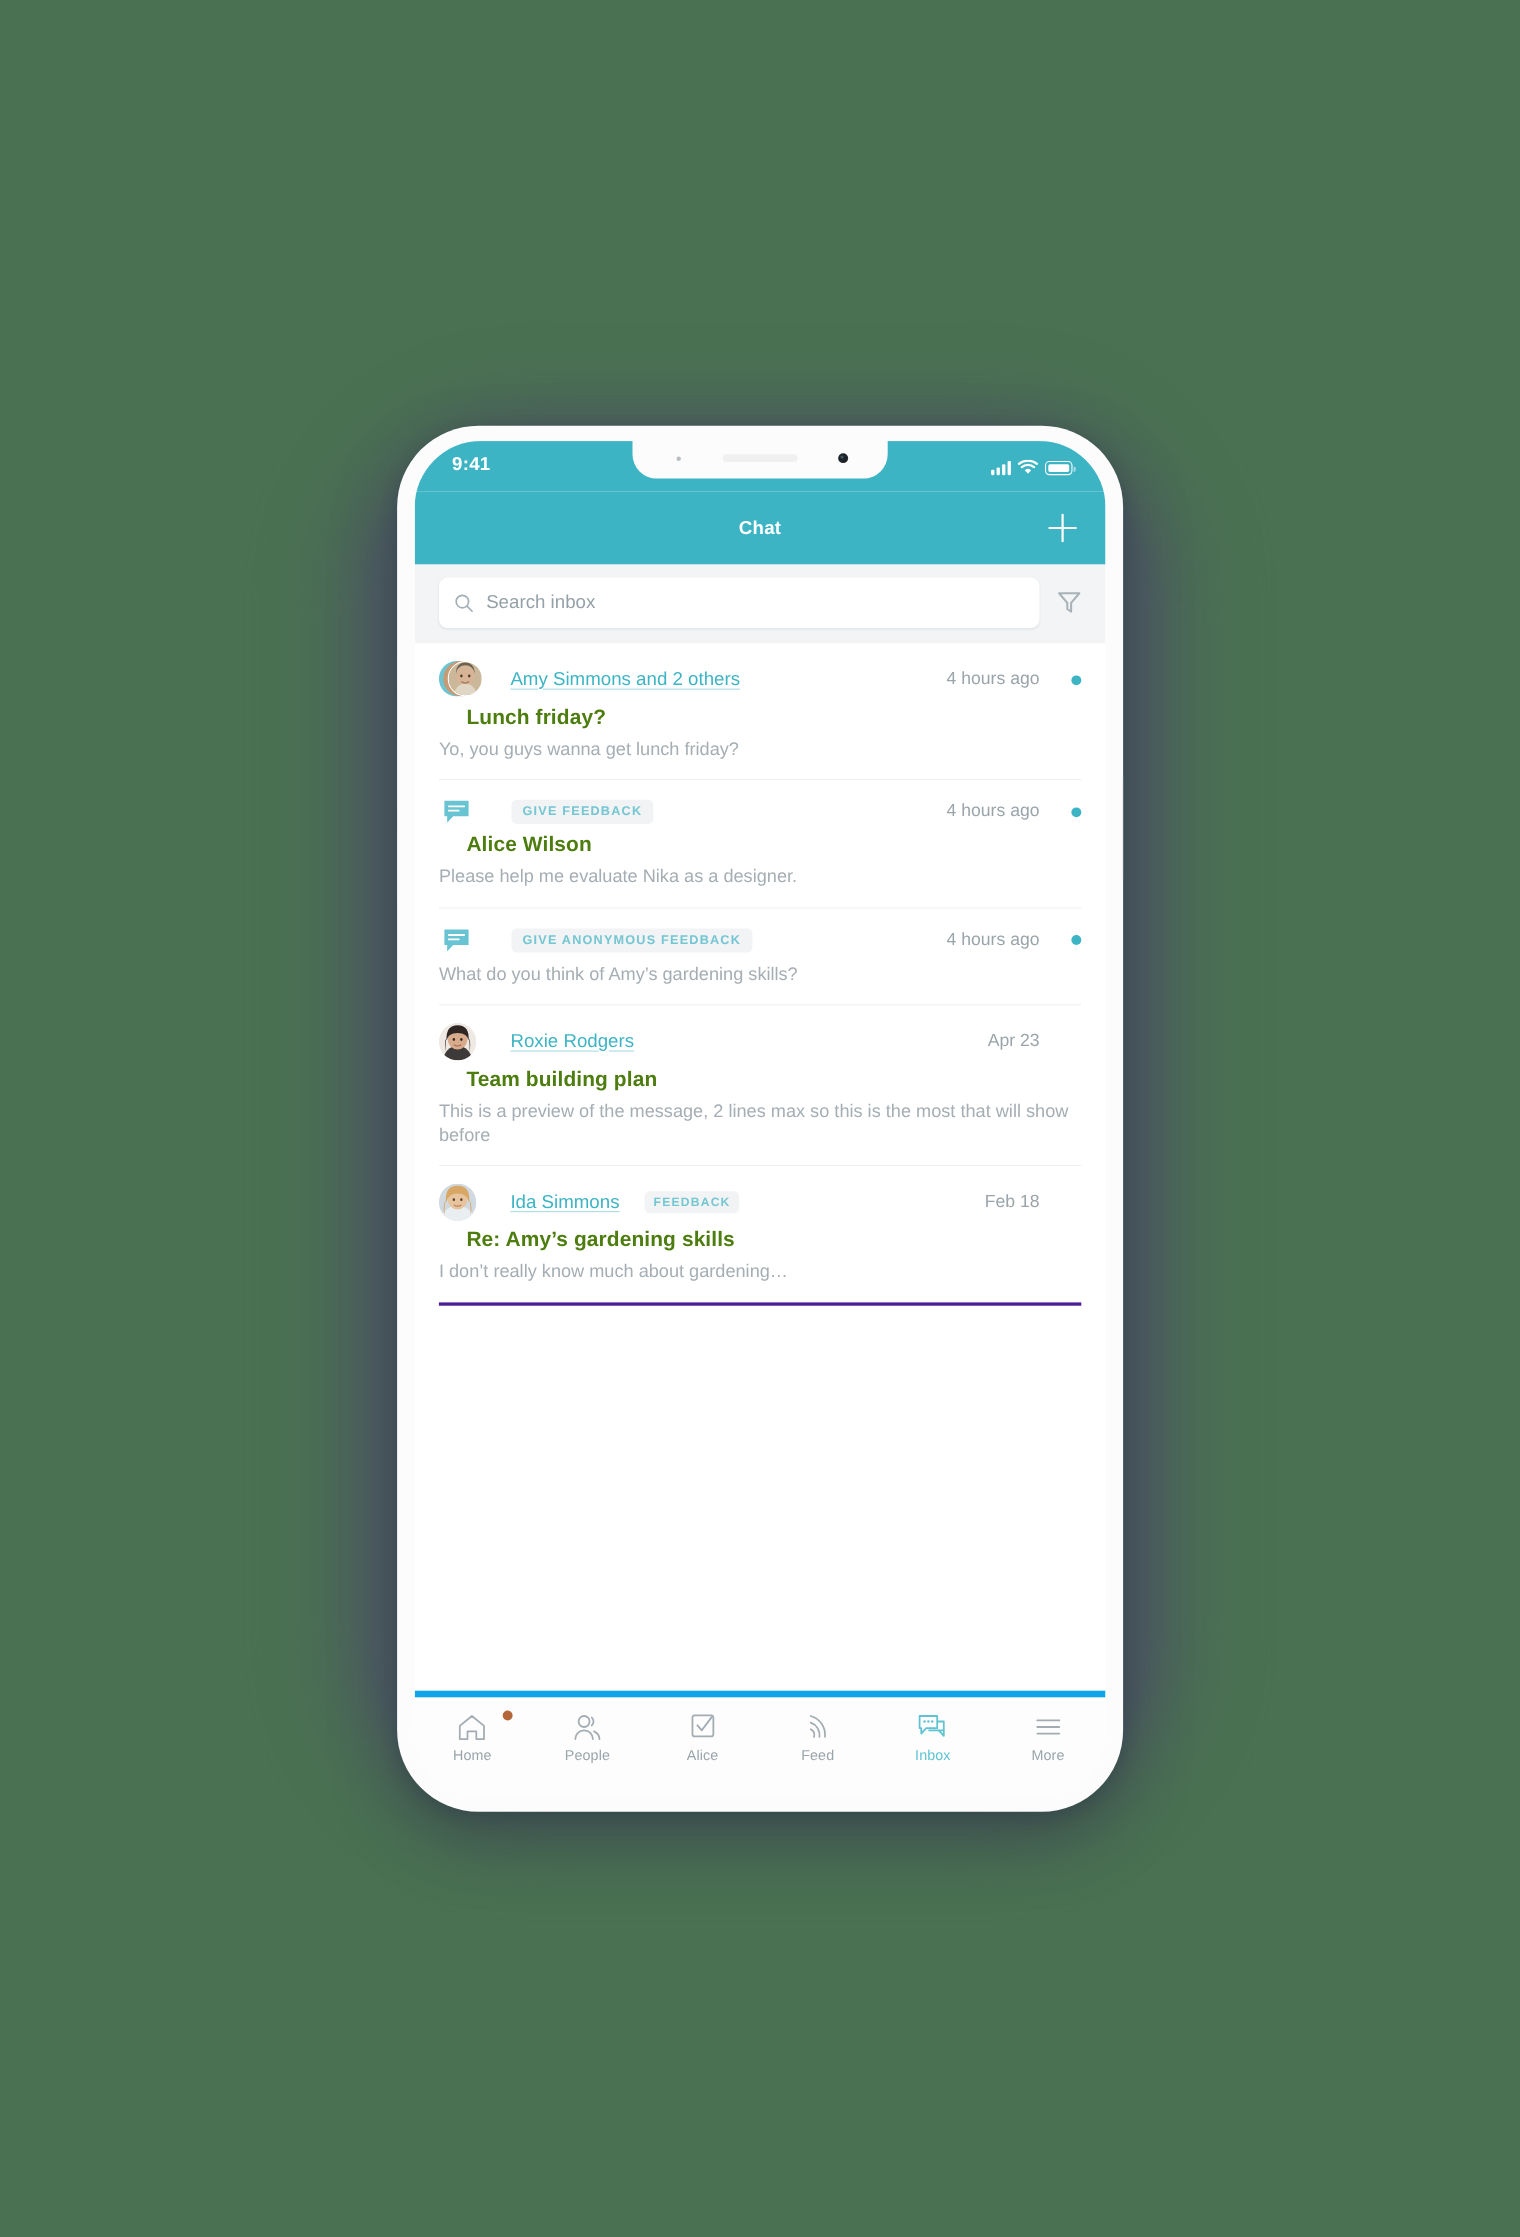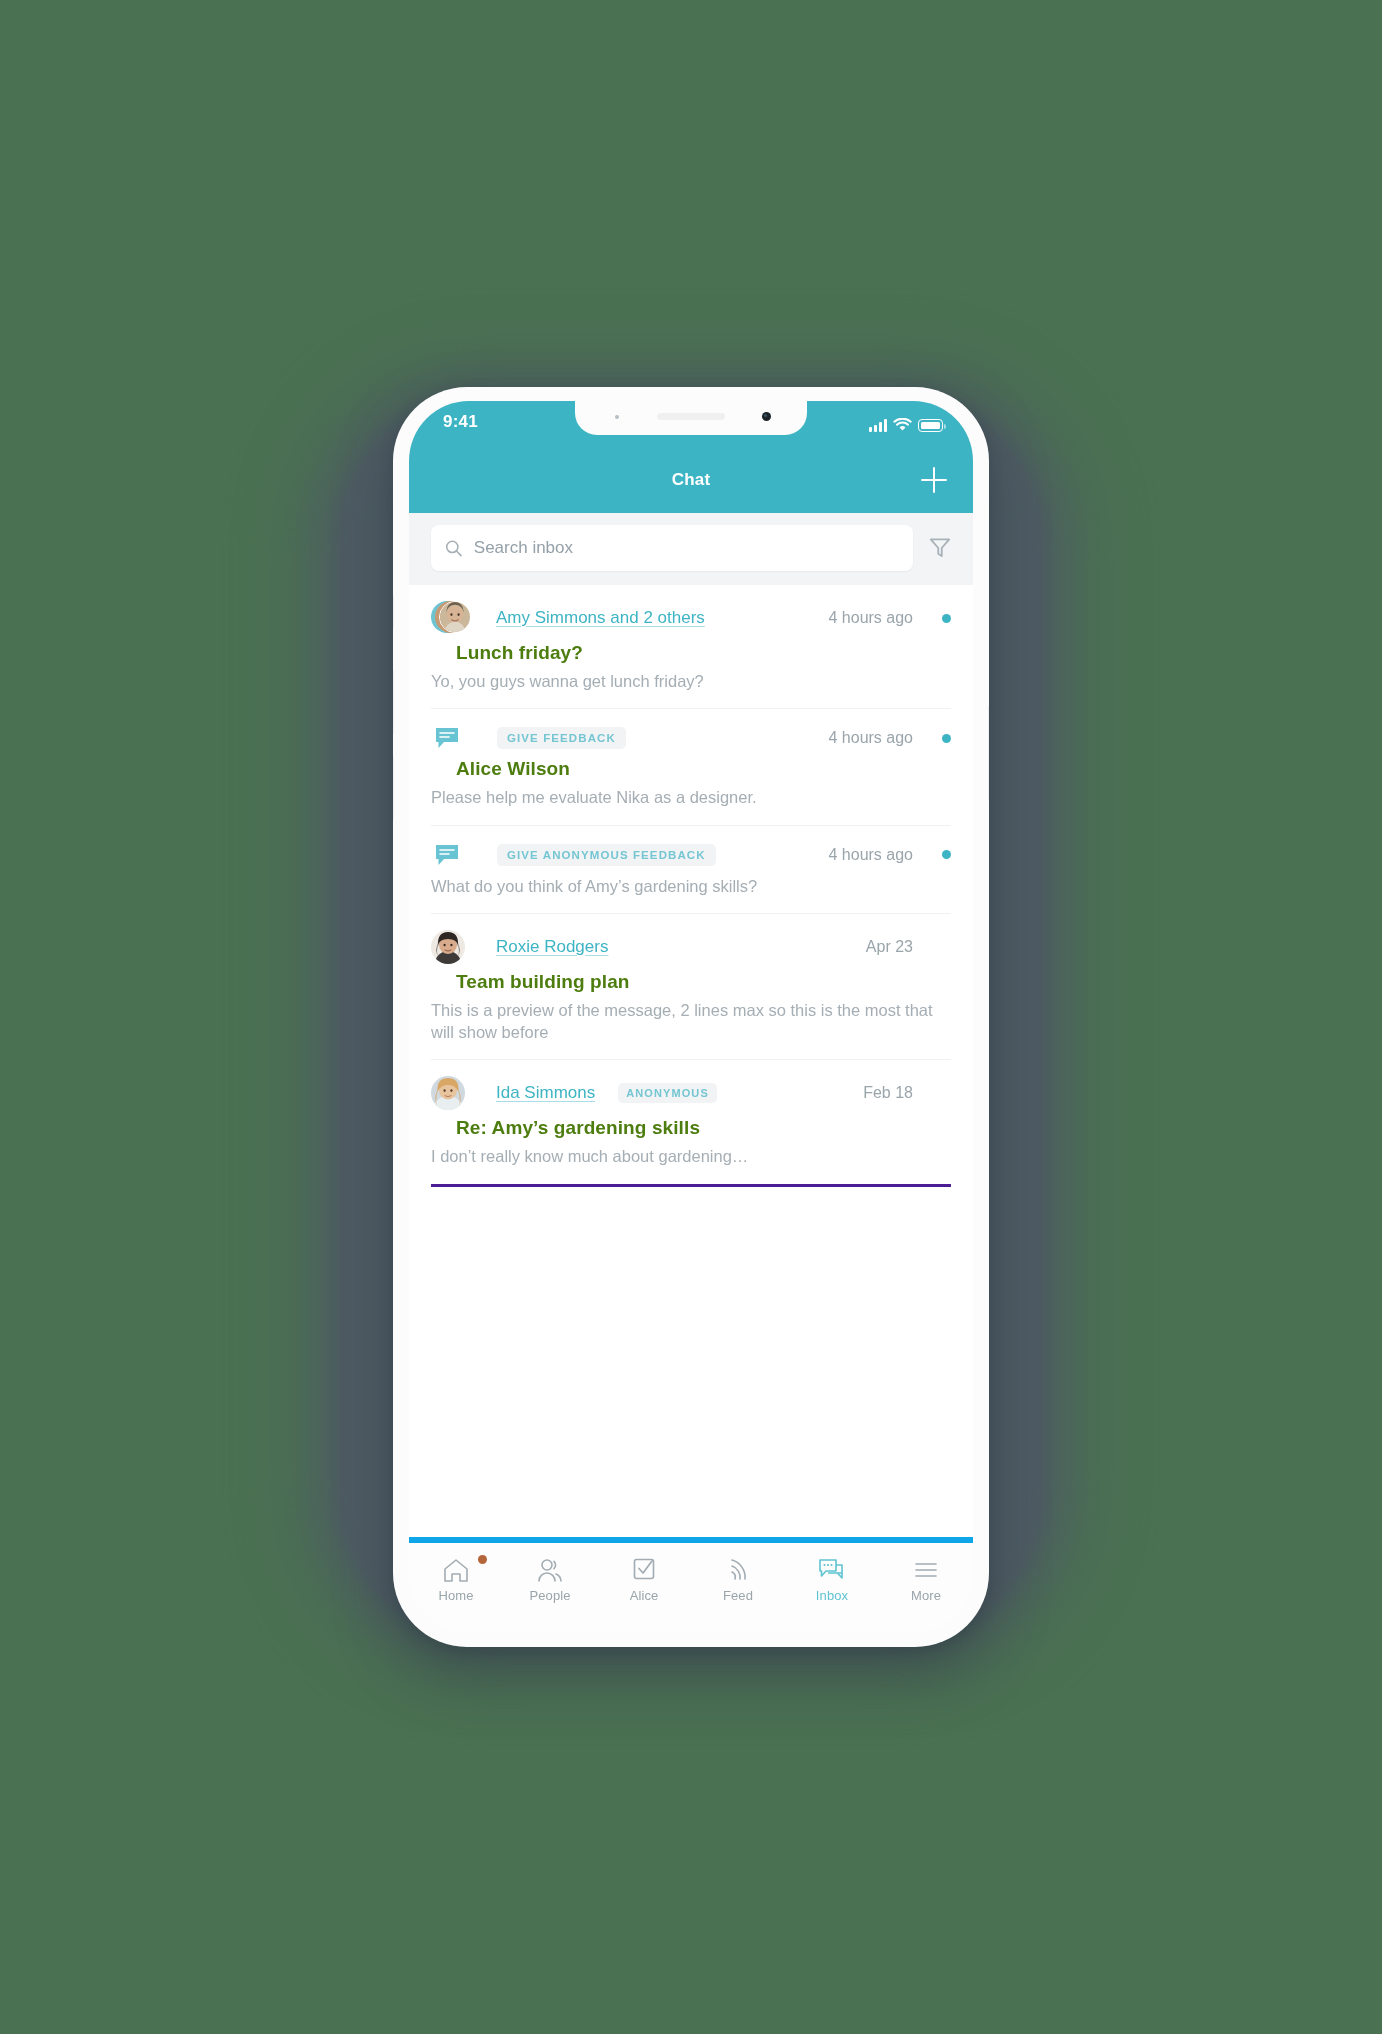--- a/index.html
+++ b/index.html
@@ -34,21 +34,21 @@
   .sh1 { left: -60px;  top: -60px;  right: -60px;  bottom: -60px;  opacity: .28; filter: blur(30px); }
   .sh2 { left: -28px;  top: -34px;  right: -28px;  bottom: -34px;  opacity: .55; filter: blur(16px); border-radius: 170px; }
   .sh3 { left: -6px;   top: -14px;  right: -6px;   bottom: -14px;  opacity: .85; filter: blur(7px);  border-radius: 150px; }
 
   
   .phone {
     position: absolute;
     left: 50%;
     top: 50%;
     transform: translate(-50%, -50%);
-    width: 596px;
+    width: 660px;
     height: 1260px;
     background: #fcfcfc;
     border-radius: 74px;
     box-shadow: 0 26px 58px rgba(40,52,62,.42), 0 4px 14px rgba(40,52,62,.28);
     overflow: hidden;
   }
 
   
   .side-btn {
     position: absolute;
@@ -523,21 +523,21 @@
                 <path d="M6.5 17 q-1.5 -15 10.5 -15 q12 0 10.5 15 q-2 -8 -10.5 -8 q-8.5 0 -10.5 8 Z" fill="#d9a765"></path>
                 <path d="M6.5 14 q-2.5 10 -0.5 17 q-3.5 -10 0.5 -17 Z" fill="#d9a765"></path>
                 <path d="M27.5 14 q2.5 10 0.5 17 q3.5 -10 -0.5 -17 Z" fill="#d9a765"></path>
                 <ellipse cx="13.6" cy="14.6" rx="1.1" ry="1.3" fill="#53402c"></ellipse>
                 <ellipse cx="20.4" cy="14.6" rx="1.1" ry="1.3" fill="#53402c"></ellipse>
                 <path d="M14 19.6 q3 1.8 6 0" stroke="#b37c5d" stroke-width="1.1" fill="none" stroke-linecap="round"></path>
               </svg>
             </div>
           </div>
           <span class="th-name">Ida Simmons</span>
-          <span class="badge sm">ANONYMOUS</span>
+          <span class="badge sm">FEEDBACK</span>
           <span class="th-time">Feb 18</span>
           <span class="th-dot hidden"></span>
         </div>
         <div class="th-subject">Re: Amy’s gardening skills</div>
         <div class="th-preview">I don’t really know much about gardening…</div>
       </div>
 
     </div>
 
     <div class="tabbar">

